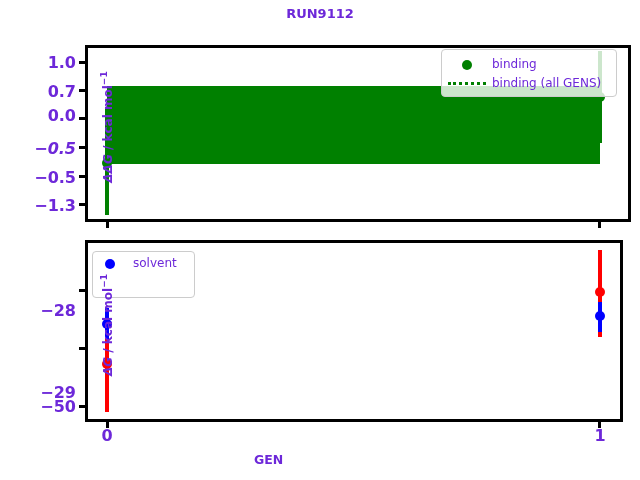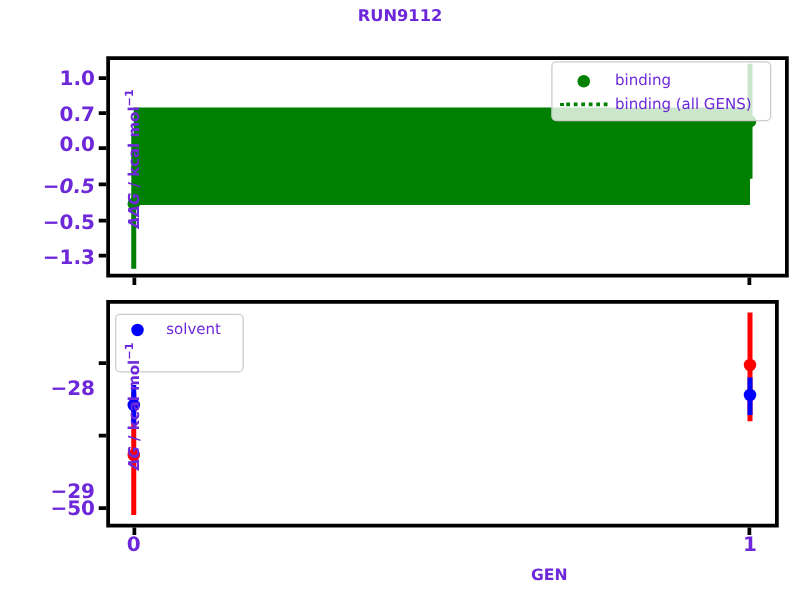--- a/index.html
+++ b/index.html
@@ -22,21 +22,21 @@
   .dot{position:absolute;width:10px;height:10px;border-radius:50%;}
   .dot.green{background:#008000;}
   .dot.red{background:#ff0000;}
   .dot.blue{background:#0000ff;}
   .tick{position:absolute;background:#000;}
   .tick.y{width:6px;height:3px;left:79px;}
   .tick.x{width:3px;height:6px;}
   .ticklabel{position:absolute;font-size:16px;font-weight:bold;line-height:16px;}
   .ticklabel.y{left:24px;width:52px;text-align:right;}
   .ticklabel.x{width:40px;text-align:center;top:428px;}
-  .axislabel-x{position:absolute;left:254px;top:452px;width:200px;text-align:right;
+  .axislabel-x{position:absolute;left:254px;top:452px;width:200px;text-align:left;
     font-size:12.5px;font-weight:bold;}
   .ylabel{position:absolute;left:-94px;width:220px;height:18px;text-align:center;
     font-size:12px;font-weight:bold;transform:rotate(-90deg);line-height:18px;}
   .ylabel sup{font-size:9px;}
   .legend{position:absolute;background:rgba(255,255,255,0.8);border:1px solid #cccccc;
     border-radius:4px;box-sizing:border-box;}
   .legend-row{position:relative;height:19px;line-height:19px;}
   .legend-label{position:absolute;font-size:12px;font-weight:normal;white-space:nowrap;}
   .legend-dot{position:absolute;width:10px;height:10px;border-radius:50%;top:4.5px;}
   .legend-dotted{position:absolute;width:38px;border-top:3px dotted #008000;top:8px;left:6px;}

